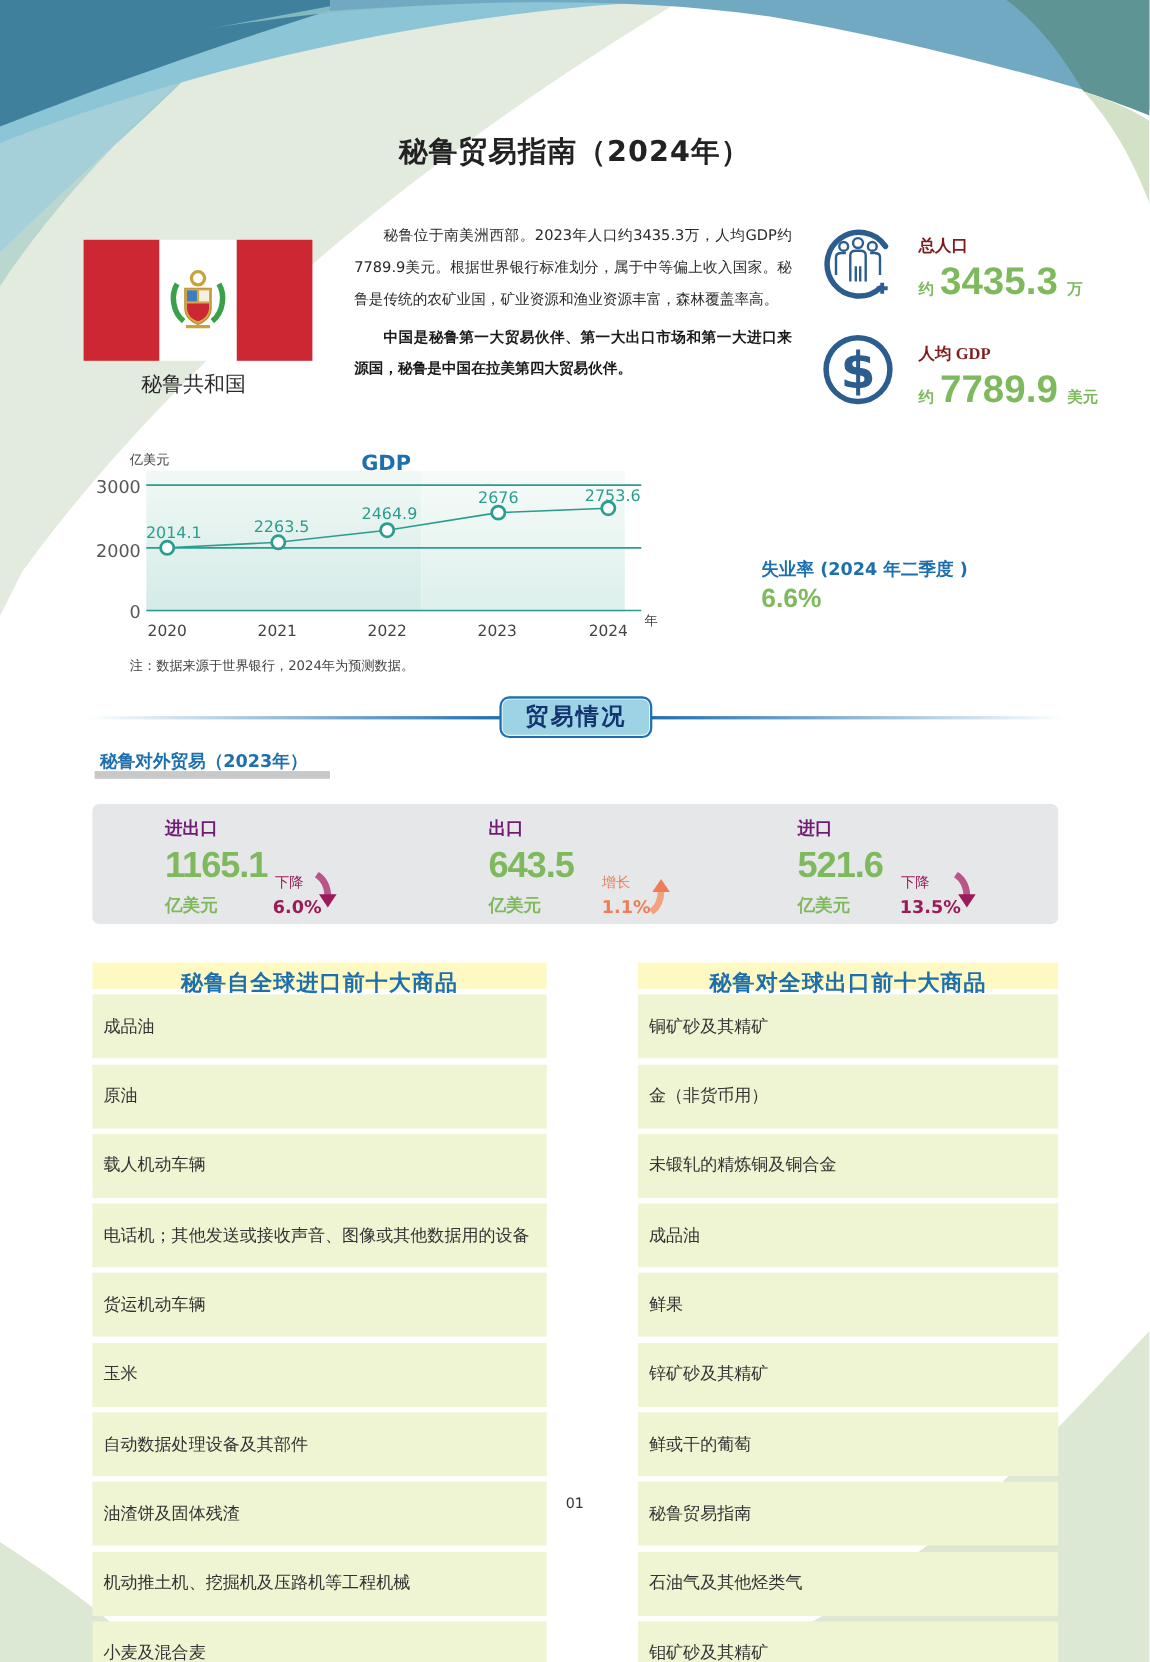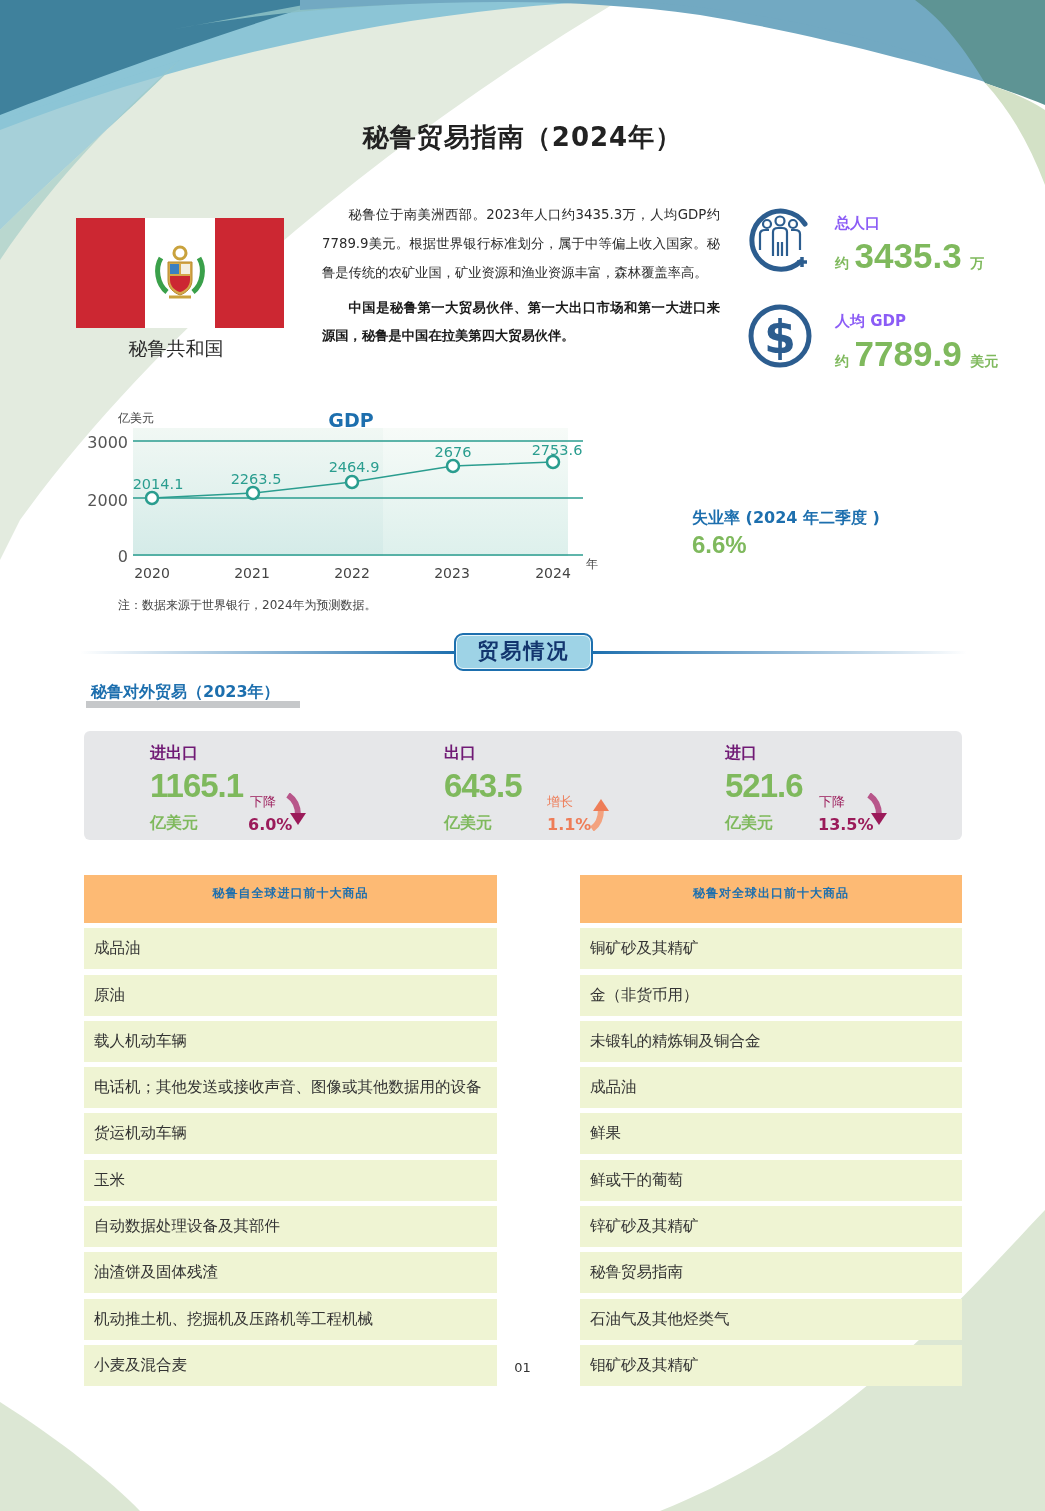--- a/index.html
+++ b/index.html
@@ -16,21 +16,21 @@
   .flag .r { flex: 1; background: #cc2732; }
   .flag .w { flex: 1; background: #ffffff; position: relative; display: flex; align-items: center; justify-content: center; }
   .flag-caption { position: absolute; left: 76px; width: 200px; top: 336px; text-align: center; font-size: 19px; color: #2a2a2a; }
 
   .intro { position: absolute; left: 322px; top: 200px; width: 398px; font-size: 13.3px; line-height: 29px; color: #2a2a2a; text-align: justify; }
   .intro p { text-indent: 2em; }
   .intro p.bold { font-weight: bold; margin-top: 7px; line-height: 28px; color: #1a1a1a; }
 
   .stat { position: absolute; }
   .stat .icon { position: absolute; left: 0; top: 0; width: 70px; height: 70px; }
-  .stat .label { position: absolute; left: 90px; top: 10px; font-size: 15px; color: #8b5cf6; font-weight: bold; white-space: nowrap; }
+  .stat .label { position: absolute; left: 90px; top: 10px; font-size: 15px; color: #7f1d1d; font-weight: bold; white-space: nowrap; font-family: Liberation Serif, serif; }
   .stat .valrow { position: absolute; left: 90px; top: 32px; white-space: nowrap; color: #7fb95d; font-weight: bold; }
   .stat .pre { font-size: 14px; }
   .stat .num { font-size: 35px; font-family: "Liberation Sans", sans-serif; letter-spacing: 0px; }
   .stat .unit { font-size: 14px; margin-left: 3px; }
 
   .unemp { position: absolute; left: 692px; top: 508px; }
   .unemp .label { font-size: 16px; color: #1d6fae; font-weight: bold; white-space: nowrap; }
   .unemp .num { font-size: 24px; color: #7fb95d; font-weight: bold; font-family: "Liberation Sans", sans-serif; margin-top: 2px; }
 
   .chart { position: absolute; left: 70px; top: 400px; width: 540px; height: 220px; }
@@ -51,22 +51,22 @@
   .tcell .lbl { font-size: 16px; color: #701a75; font-weight: bold; }
   .tcell .big { position: absolute; top: 24px; left: 0; font-size: 33px; font-weight: bold; color: #7fb95d; font-family: "Liberation Sans", sans-serif; white-space: nowrap; letter-spacing: -1px; }
   .tcell .unit { position: absolute; top: 70px; left: 0; font-size: 16px; font-weight: bold; color: #7fb95d; white-space: nowrap; }
   .tcell .dir { position: absolute; top: 50px; font-size: 13px; white-space: nowrap; }
   .tcell .pct { position: absolute; top: 72px; font-size: 16px; font-weight: bold; white-space: nowrap; }
   .tcell .arrow { position: absolute; top: 50px; width: 26px; height: 36px; }
   .down { color: #9b1b5a; }
   .up { color: #ee7d58; }
 
   .tbl { position: absolute; top: 875px; width: 413px; }
-  .tbl .hdr { height: 48px; background: #fdba74; text-align: center; line-height: 36px; font-size: 12px; font-weight: bold; color: #1d6fae; letter-spacing: 1px; }
-  .tbl .row { height: 41px; background: #eff4d3; margin-top: 5.3px; padding-left: 10px; display: flex; align-items: center; font-size: 15.5px; color: #333; line-height: 17px; padding-right: 12px; }
+  .tbl .hdr { height: 24px; background: #fef9c3; text-align: center; line-height: 36px; font-size: 20px; font-weight: bold; color: #1d6fae; letter-spacing: 1px; }
+  .tbl .row { height: 58px; background: #eff4d3; margin-top: 5.3px; padding-left: 10px; display: flex; align-items: center; font-size: 15.5px; color: #333; line-height: 17px; padding-right: 12px; }
   .tbl .row:first-of-type { margin-top: 7px; }
 
   .page-num { position: absolute; left: 0; width: 1045px; top: 1360px; text-align: center; font-size: 13px; color: #333; }
 </style>
 </head>
 <body>
 
 <svg class="bg" viewBox="0 0 1045 1511" xmlns="http://www.w3.org/2000/svg">
 
   <path d="M0,0 L1045,0 L1045,1511 L0,1511 Z" fill="#ffffff"></path>
@@ -262,21 +262,21 @@
     <div class="row">小麦及混合麦</div>
   </div>
 
   <div class="tbl" style="left:549px;padding-left:31px;">
     <div class="hdr">秘鲁对全球出口前十大商品</div>
     <div class="row">铜矿砂及其精矿</div>
     <div class="row">金（非货币用）</div>
     <div class="row">未锻轧的精炼铜及铜合金</div>
     <div class="row">成品油</div>
     <div class="row">鲜果</div>
+    <div class="row">锌矿砂及其精矿</div>
     <div class="row">鲜或干的葡萄</div>
-    <div class="row">锌矿砂及其精矿</div>
     <div class="row">秘鲁贸易指南</div>
     <div class="row">石油气及其他烃类气</div>
     <div class="row">钼矿砂及其精矿</div>
   </div>
 
   <div class="page-num">01</div>
 </div>
 
 </body></html>

